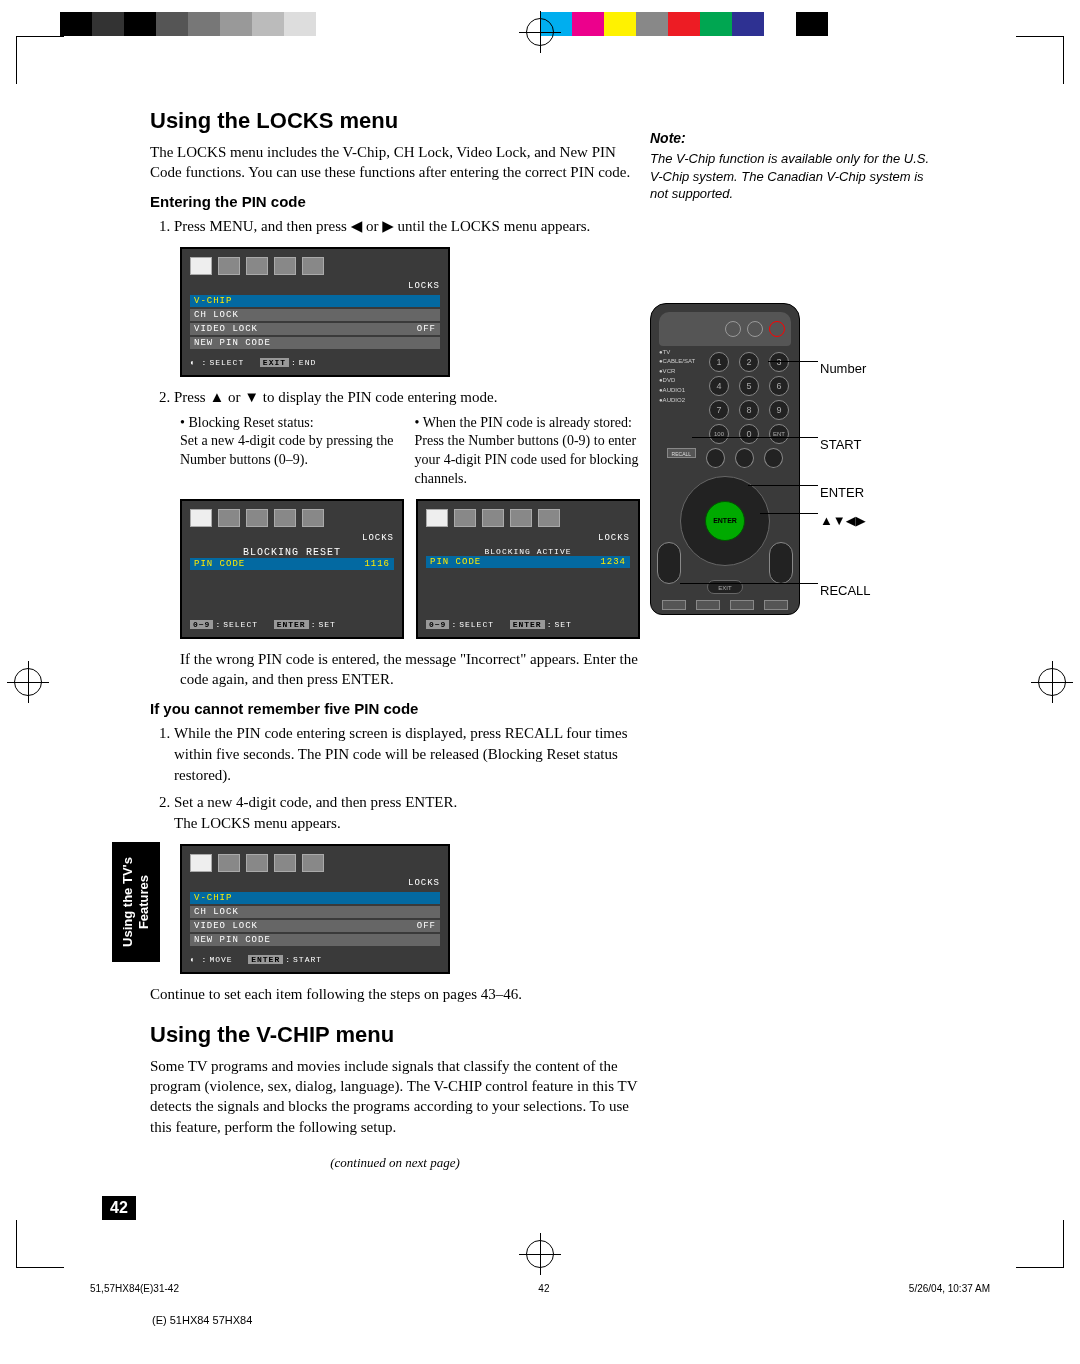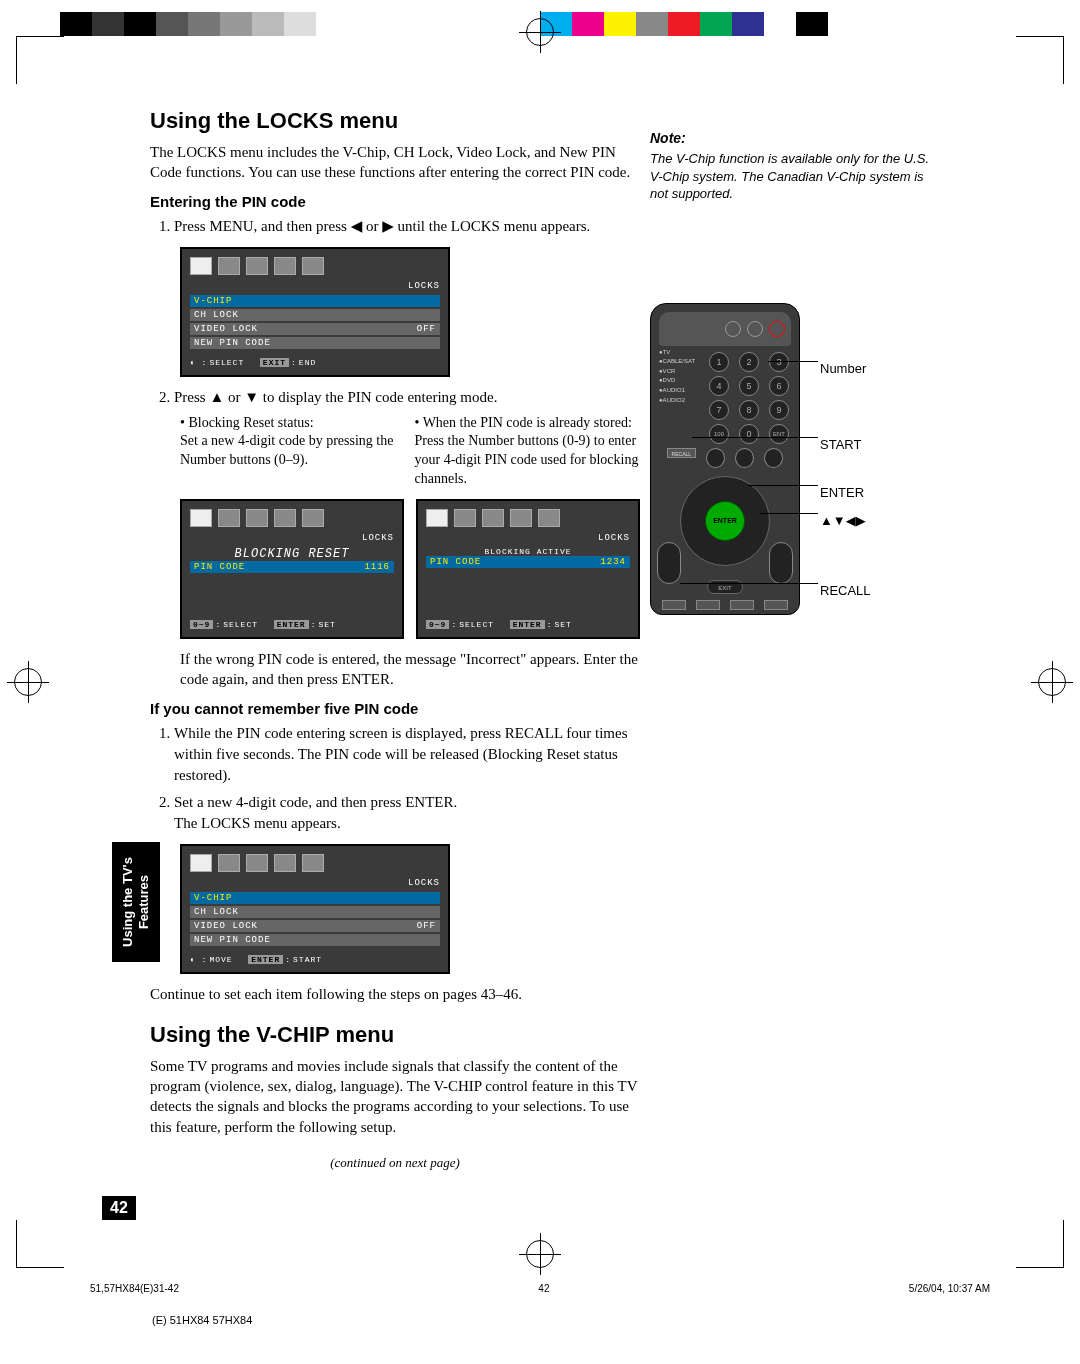--- a/index.html
+++ b/index.html
@@ -161,21 +161,21 @@
     <div class="osd-pair">
       <div class="osd osd-sm" style="margin:0;">
         <div class="osd-row">
             <div class="osd-tab active"></div>
             <div class="osd-tab"></div>
             <div class="osd-tab"></div>
             <div class="osd-tab"></div>
             <div class="osd-tab"></div>
           </div>
         <div class="osd-title">LOCKS</div>
-        <div style="text-align:center; font-size:12px;font-style:italic;">BLOCKING RESET</div>
+        <div style="text-align:center; font-size:10px;">BLOCKING RESET</div>
         <div class="osd-item hl">
             <span>PIN CODE</span>
             <span>1116</span>
           </div>
         <div class="osd-foot"><span class="osd-btn">0~9</span>:<span>SELECT</span>&nbsp;&nbsp;<span class="osd-btn">ENTER</span>:<span>SET</span></div>
       </div>
       <div class="osd osd-sm" style="margin:0;">
         <div class="osd-row">
             <div class="osd-tab active"></div>
             <div class="osd-tab"></div>

